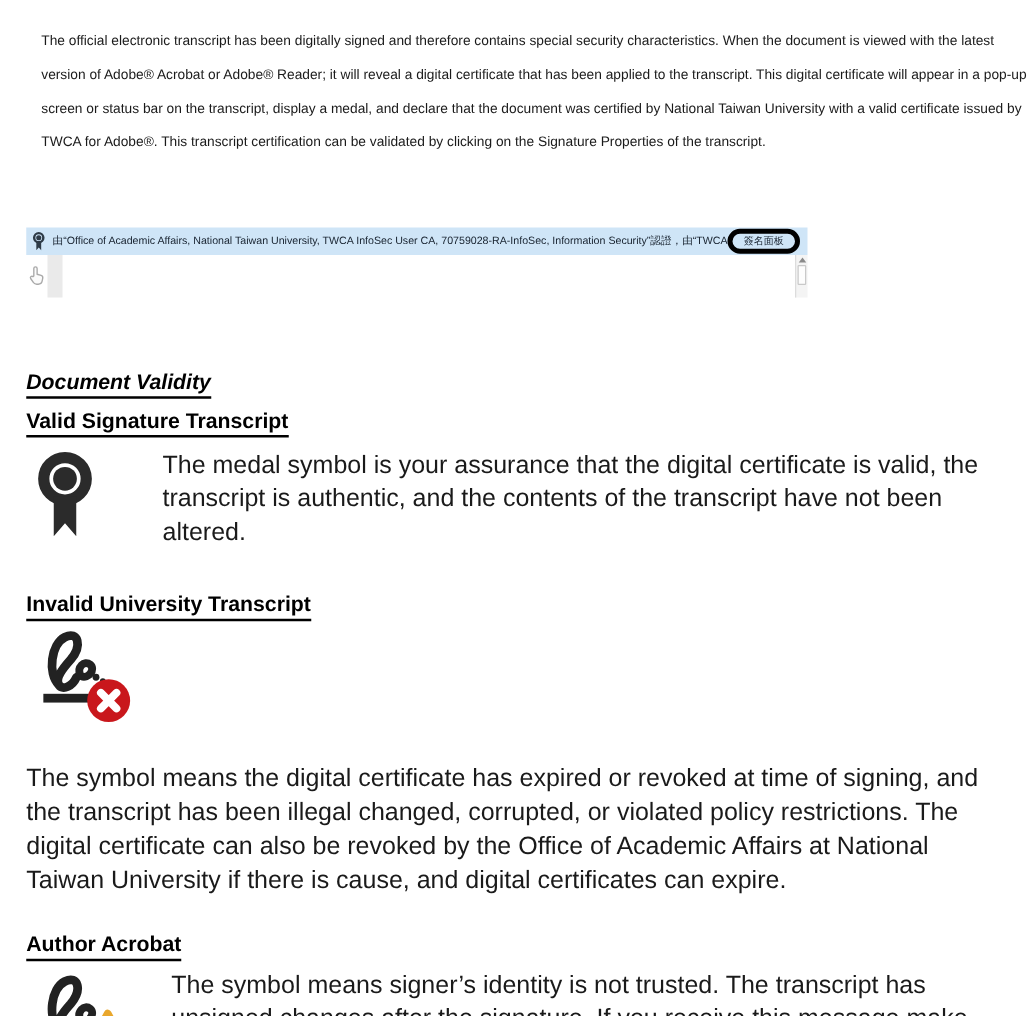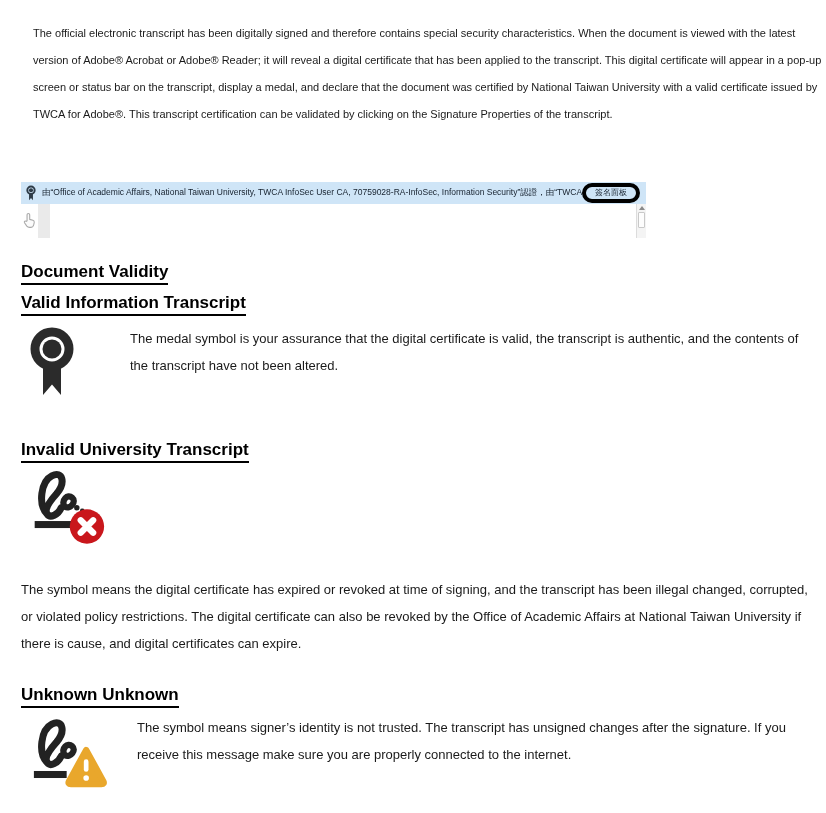--- a/index.html
+++ b/index.html
@@ -31,32 +31,32 @@
   .shot-body{position:relative;height:34px;background:#ffffff;}
   .hand-ico{position:absolute;left:1px;top:7px;}
   .gray-strip{position:absolute;left:17px;top:0;width:12px;height:34px;background:#eaeaea;}
   .vscroll{position:absolute;right:0;top:0;width:9px;height:34px;background:#f4f4f4;border-left:1px solid #dcdcdc;}
   .vscroll .arrow{width:0;height:0;margin:2px auto 0;border-left:3px solid transparent;border-right:3px solid transparent;border-bottom:4px solid #8a8a8a;}
   .vscroll .thumb{width:7px;height:16px;margin:2px auto 0;background:#fdfdfd;border:1px solid #c9c9c9;box-sizing:border-box;border-radius:1px;}
 
   
   .hding{font-size:17px;font-weight:bold;color:#000;}
   .hding span{display:inline-block;border-bottom:2px solid #000;padding-bottom:1px;}
-  .h-docvalid{margin-top:24px;}
+  .h-docvalid{margin-top:58px;font-style:italic;}
   .h-valid{margin-top:8px;}
   .h-invalid{margin-top:5px;}
   .h-author{margin-top:28px;}
 
   
   .row{display:flex;align-items:flex-start;}
   .row-valid{margin-top:9px;min-height:110px;}
   .row-invalid{margin-top:4px;min-height:108px;flex-direction:column;}
   .row-author{margin-top:6px;}
   .icon-col{flex:0 0 109px;box-sizing:border-box;padding-left:9px;}
-  .txt-col{flex:1 1 auto;font-size:13px;line-height:27px;padding-right:6px;}
+  .txt-col{flex:1 1 auto;font-size:20px;line-height:27px;padding-right:6px;}
   .txt-author{padding-left:7px;box-sizing:border-box;}
 </style>
 </head>
 <body>
 
 <div class="page">
 
   <p class="intro">The official electronic transcript has been digitally signed and therefore contains special security characteristics. When the document is viewed with the latest version of Adobe® Acrobat or Adobe® Reader; it will reveal a digital certificate that has been applied to the transcript. This digital certificate will appear in a pop-up screen or status bar on the transcript, display a medal, and declare that the document was certified by National Taiwan University with a valid certificate issued by TWCA for Adobe®. This transcript certification can be validated by clicking on the Signature Properties of the transcript.</p>
 
   <div class="shot">
@@ -79,21 +79,21 @@
       </span>
       <div class="gray-strip"></div>
       <div class="vscroll">
         <div class="arrow"></div>
         <div class="thumb"></div>
       </div>
     </div>
   </div>
 
   <div class="hding h-docvalid"><span>Document Validity</span></div>
-  <div class="hding h-valid"><span>Valid Information Transcript</span></div>
+  <div class="hding h-valid"><span>Valid Signature Transcript</span></div>
 
   <div class="row row-valid">
     <div class="icon-col">
       <svg width="44" height="74" viewBox="0 0 44 74">
         <circle cx="22" cy="24" r="17" fill="none" stroke="#2b2b2b" stroke-width="9"></circle>
         <circle cx="22" cy="24" r="9.5" fill="#2b2b2b"></circle>
         <path d="M13 38 L13 70 L22 59.5 L31 70 L31 38 Z" fill="#2b2b2b"></path>
       </svg>
     </div>
     <div class="txt-col">The medal symbol is your assurance that the digital certificate is valid, the transcript is authentic, and the contents of the transcript have not been altered.</div>
@@ -109,21 +109,21 @@
         <circle cx="60" cy="52" r="3.5" fill="#222222"></circle>
         <circle cx="67" cy="56" r="3" fill="#222222"></circle>
         <rect x="6" y="69" width="52" height="9" fill="#222222"></rect>
         <circle cx="73" cy="76" r="22" fill="#c9171c"></circle>
         <path d="M65 68 L81 84 M81 68 L65 84" stroke="#ffffff" stroke-width="8" stroke-linecap="round"></path>
       </svg>
     </div>
     <div class="txt-col">The symbol means the digital certificate has expired or revoked at time of signing, and the transcript has been illegal changed, corrupted, or violated policy restrictions. The digital certificate can also be revoked by the Office of Academic Affairs at National Taiwan University if there is cause, and digital certificates can expire.</div>
   </div>
 
-  <div class="hding h-author"><span>Unknown Unknown</span></div>
+  <div class="hding h-author"><span>Author Acrobat</span></div>
 
   <div class="row row-author">
     <div class="icon-col">
       <svg width="78" height="82" viewBox="0 0 100 105">
         <path d="M22 62 C10 50 14 20 28 13 C42 6 46 22 34 36 C25 46 18 56 22 62 C26 68 36 63 40 54" fill="none" stroke="#222222" stroke-width="9" stroke-linecap="round"></path>
         <path d="M44 52 C40 44 48 36 54 41 C60 46 52 56 45 53" fill="none" stroke="#222222" stroke-width="8" stroke-linecap="round"></path>
         <rect x="5" y="73" width="42" height="9" fill="#222222"></rect>
         <path d="M72 46 L94 86 Q96 90 91.5 90 L52.5 90 Q48 90 50 86 Z" fill="#e9a72c" stroke="#e9a72c" stroke-width="8" stroke-linejoin="round"></path>
         <rect x="69" y="58" width="6" height="16" rx="3" fill="#ffffff"></rect>
         <circle cx="72" cy="82" r="3.6" fill="#ffffff"></circle>

